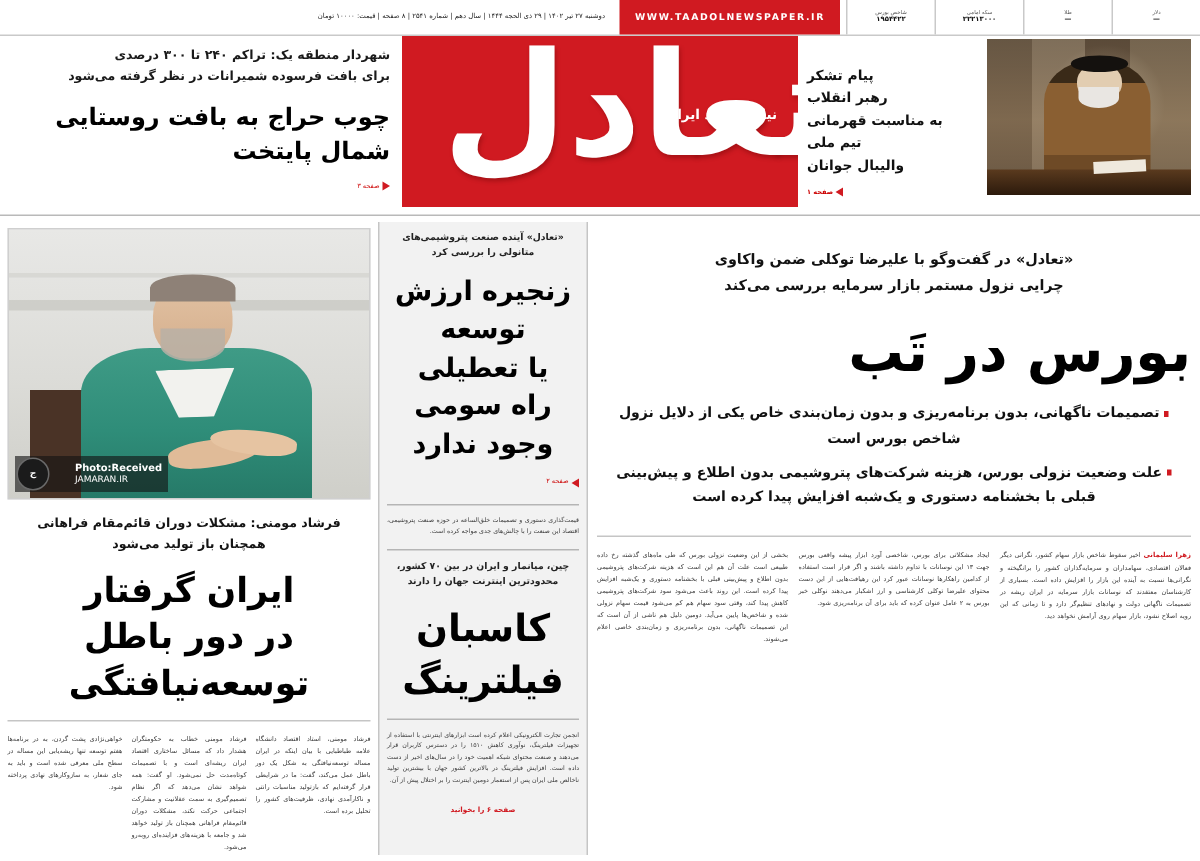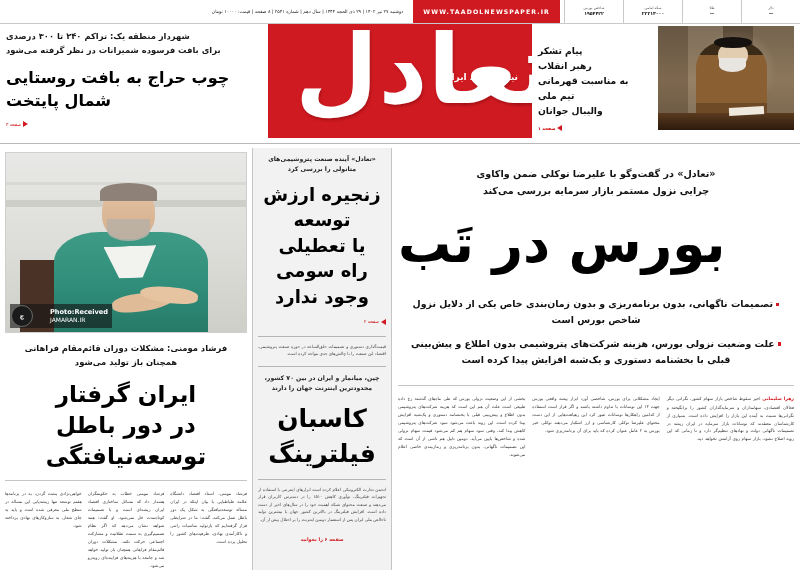--- a/index.html
+++ b/index.html
@@ -101,21 +101,21 @@
   }
   .promo-text{
     flex:1;text-align:left;padding-top:6px;padding-left:2px;
     font-size:9.2px;font-weight:bold;line-height:1.62;color:#111;margin-top:12px;
   }
   .promo-text div{white-space:nowrap;}
 
   
   .promo-left{
     position:absolute;left:2px;top:0px;width:262px;height:114px;
-    text-align:left;padding:6px 4px 0 4px;box-sizing:border-box;
+    text-align:right;padding:6px 4px 0 4px;box-sizing:border-box;
   }
   .pl-kicker{
     font-size:8.4px;line-height:1.65;font-weight:bold;color:#1a1a1a;
     margin-bottom:8px;
   }
   .pl-title{
     font-size:16px;font-weight:bold;line-height:1.45;color:#000;
   }
   .pagetag{
     display:inline-flex;align-items:center;gap:2px;direction:rtl;
@@ -145,22 +145,22 @@
   
   .col-lead{
     width:408px;padding:6px 6px 16px 6px;box-sizing:border-box;
     display:flex;flex-direction:column;
   }
   .lead-kicker{
     text-align:center;font-size:9.6px;font-weight:bold;line-height:1.75;
     color:#121212;margin-top:12px;
   }
   .lead-title{
-    text-align:left;font-size:53px;font-weight:bold;color:#000;
-    line-height:1.05;margin:16px 0 11px 0;letter-spacing:-1px;
+    text-align:right;font-size:37px;font-weight:bold;color:#000;
+    line-height:1.05;margin:16px 0 0 0;letter-spacing:-1px;
   }
   .lead-bullets{
     margin-top:14px;text-align:center;
   }
   .bullet{
     font-size:9.4px;font-weight:bold;line-height:1.72;color:#111;
     margin-bottom:7px;position:relative;
   }
   .bdot{
     display:inline-block;width:3.4px;height:3.4px;background:#d01a21;

